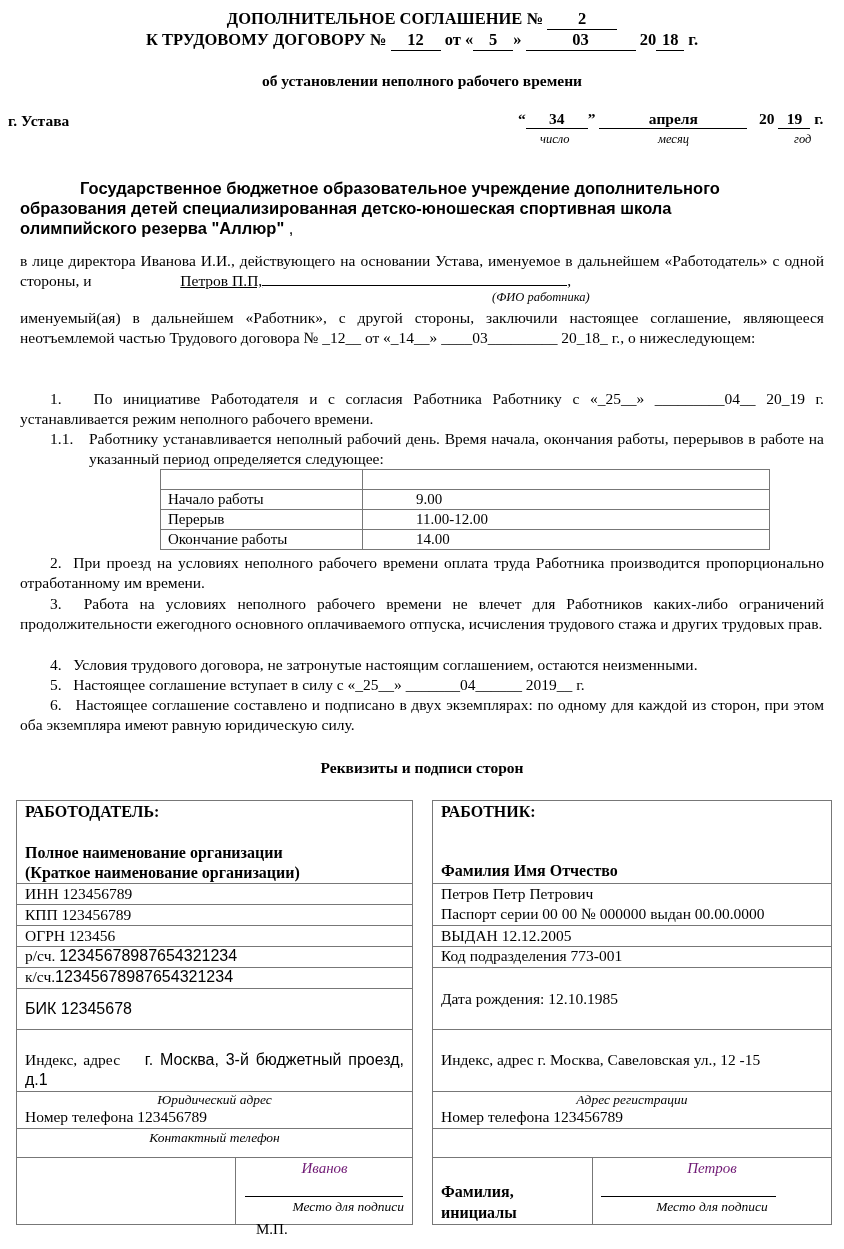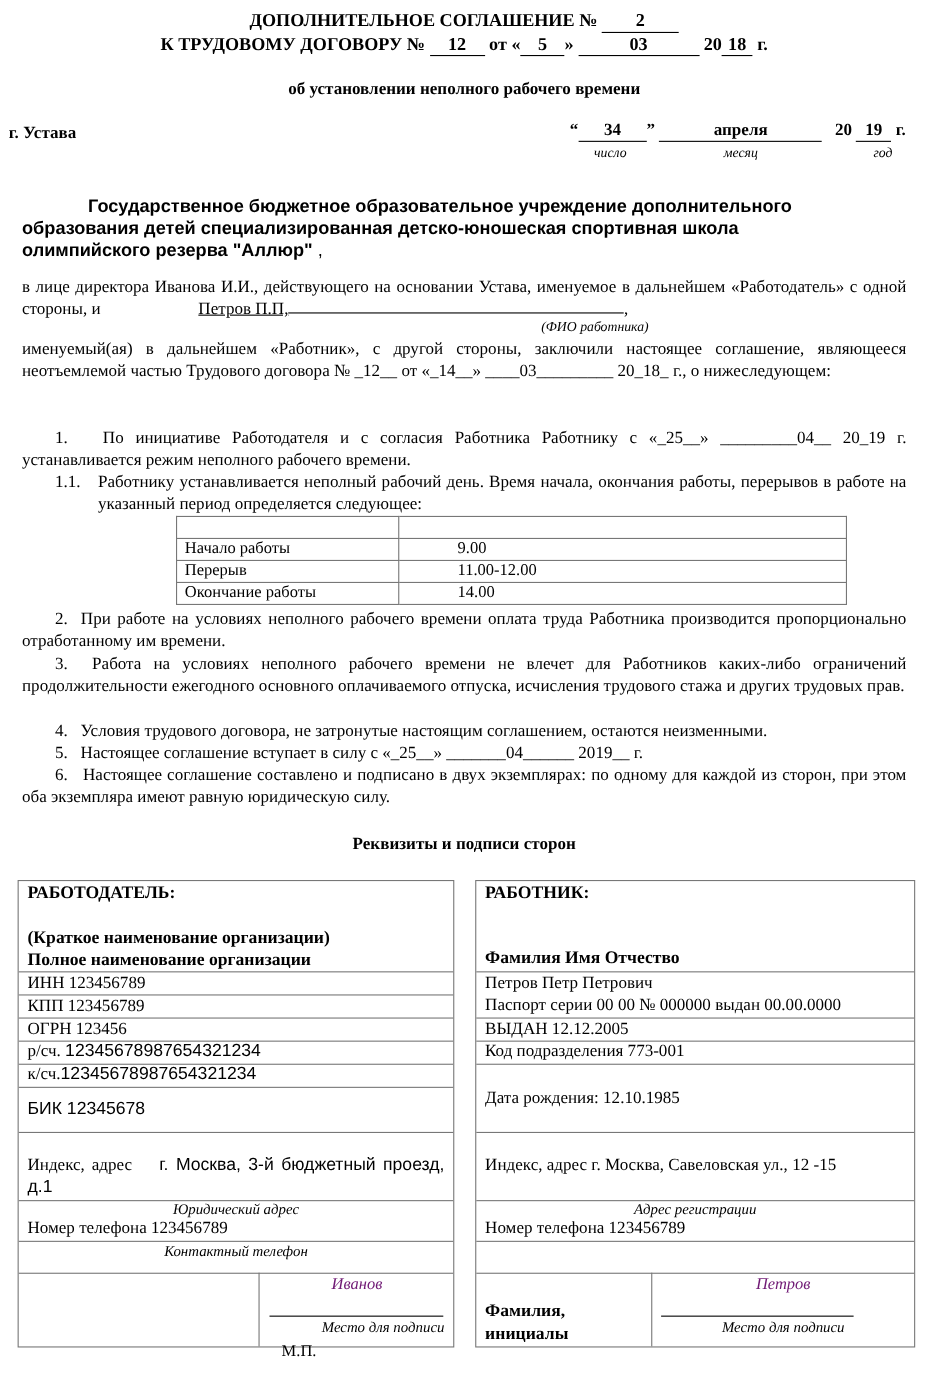--- a/index.html
+++ b/index.html
@@ -89,21 +89,21 @@
   </tr>
   <tr>
     <td>Окончание работы</td>
     <td style="padding-left:53px;">14.00</td>
   </tr>
 </tbody>
   </table>
 
 <div class="abs para" style="top:553px;text-indent:30px;">
   <span>2.</span>&nbsp;
-  <span>При работе на условиях неполного рабочего времени оплата труда Работника производится пропорционально отработанному им времени.</span>
+  <span>При проезд на условиях неполного рабочего времени оплата труда Работника производится пропорционально отработанному им времени.</span>
 </div>
 <div class="abs para" style="top:594px;text-indent:30px;">
   <span>3.</span>&nbsp;
   <span>Работа на условиях неполного рабочего времени не влечет для Работников каких-либо ограничений продолжительности ежегодного основного оплачиваемого отпуска, исчисления трудового стажа и других трудовых прав.</span>
 </div>
 <div class="abs para" style="top:655px;text-indent:30px;">
   <span>4.</span>&nbsp;&nbsp;
   <span>Условия трудового договора, не затронутые настоящим соглашением, остаются неизменными.</span>
 </div>
 <div class="abs para" style="top:675px;text-indent:30px;">
@@ -113,22 +113,22 @@
 <div class="abs para" style="top:695px;text-indent:30px;">
   <span>6.</span>&nbsp;&nbsp;
   <span>Настоящее соглашение составлено и подписано в двух экземплярах: по одному для каждой из сторон, при этом оба экземпляра имеют равную юридическую силу.</span>
 </div>
 
 <div class="abs bold center" style="left:0;width:844px;top:759px;font-size:15.5px;">Реквизиты и подписи сторон</div>
 
 <div class="abs req" style="left:16px;top:800px;width:395px;height:423px;">
   <div style="position:absolute;left:8px;top:2px;font-weight:bold;font-size:16px;">РАБОТОДАТЕЛЬ:</div>
   <div style="position:absolute;left:8px;top:42px;font-weight:bold;font-size:16px;line-height:20px;">
+    <div>Полное наименование организации</div>
     <div>(Краткое наименование организации)</div>
-    <div>Полное наименование организации</div>
   </div>
   <div style="position:absolute;left:0;right:0;top:82px;border-top:1px solid #777;"></div>
   <div style="position:absolute;left:8px;top:84px;">ИНН  123456789</div>
   <div style="position:absolute;left:0;right:0;top:103px;border-top:1px solid #777;"></div>
   <div style="position:absolute;left:8px;top:105px;">КПП  123456789</div>
   <div style="position:absolute;left:0;right:0;top:124px;border-top:1px solid #777;"></div>
   <div style="position:absolute;left:8px;top:126px;">ОГРН  123456</div>
   <div style="position:absolute;left:0;right:0;top:145px;border-top:1px solid #777;"></div>
   <div style="position:absolute;left:8px;top:146px;">
     <span>р/сч.</span>

